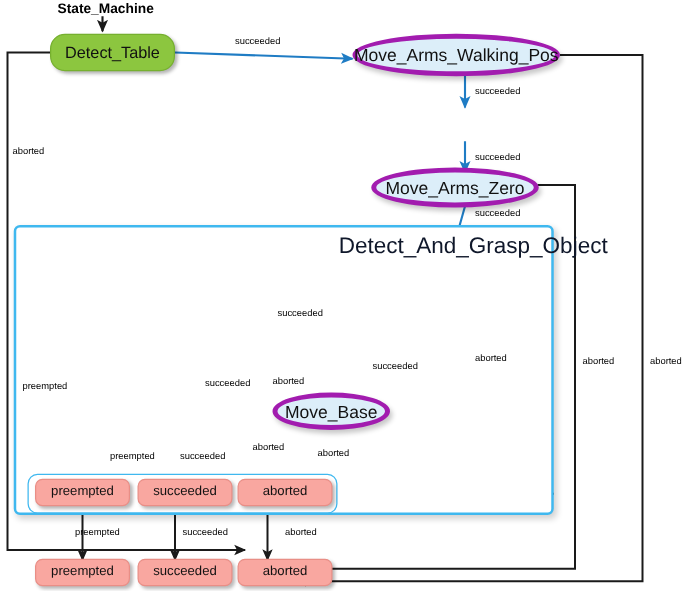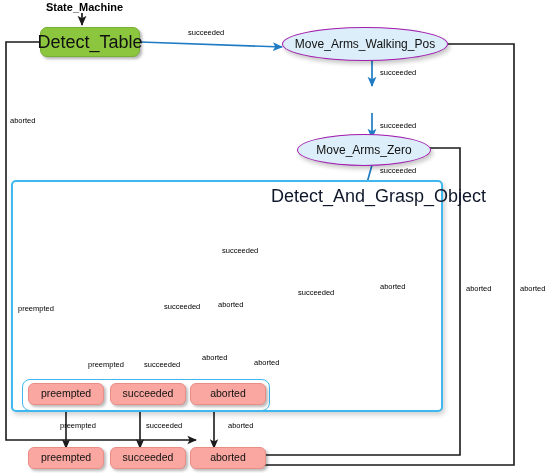--- a/index.html
+++ b/index.html
@@ -16,43 +16,43 @@
 
   .sm-title{
     position:absolute;font-weight:bold;font-size:11px;color:#000;
     white-space:nowrap;
   }
 
   
   .box-green{
     background:#8CC63F;
     border:1px solid #76b02f;
-    border-radius:7px;
+    border-radius:12px;
     color:#111;
-    font-size:18px;
+    font-size:13px;
     box-shadow:2px 2px 3px rgba(0,0,0,0.30);
   }
 
   
   .box-pink{
     background:#F9A7A0;
     border:1px solid #e98e86;
     border-radius:6px;
     color:#111;
     font-size:10.5px;
     box-shadow:2px 2px 3px rgba(0,0,0,0.28);
   }
 
   
   .ellipse{
     background:#DCEEF9;
-    border:1px solid #a21caf;
+    border:4px solid #a21caf;
     border-radius:50%;
     color:#111;
-    font-size:12px;
+    font-size:14px;
     box-shadow:2px 3px 4px rgba(0,0,0,0.22);
   }
   .ellipse.strong{background:#A9D9F2;border-color:#98cfec;}
 
   
   .container-box{
     position:absolute;box-sizing:border-box;
     border:2px solid #3FB8EF;
     border-radius:5px;
     background:#ffffff;
@@ -155,20 +155,21 @@
 
   <div class="node ellipse" style="left:297px;top:134px;width:134px;height:32px;">Move_Arms_Zero</div>
 
   <div class="container-box" style="left:11px;top:180px;width:432px;height:232px;"></div>
 
   <div class="container-title" style="left:271px;top:186px;">Detect_And_Grasp_Object</div>
 
 
 
 
+  <div class="node ellipse" style="left:218px;top:314px;width:94px;height:30px;">Move_Base</div>
 
   <div class="outcome-group" style="left:22px;top:379px;width:248px;height:32px;"></div>
 
   <div class="node box-pink" style="left:28px;top:383px;width:76px;height:22px;">preempted</div>
   <div class="node box-pink" style="left:110px;top:383px;width:76px;height:22px;">succeeded</div>
   <div class="node box-pink" style="left:190px;top:383px;width:76px;height:22px;">aborted</div>
 
   <div class="node box-pink" style="left:28px;top:447px;width:76px;height:22px;">preempted</div>
   <div class="node box-pink" style="left:110px;top:447px;width:76px;height:22px;">succeeded</div>
   <div class="node box-pink" style="left:190px;top:447px;width:76px;height:22px;">aborted</div>

